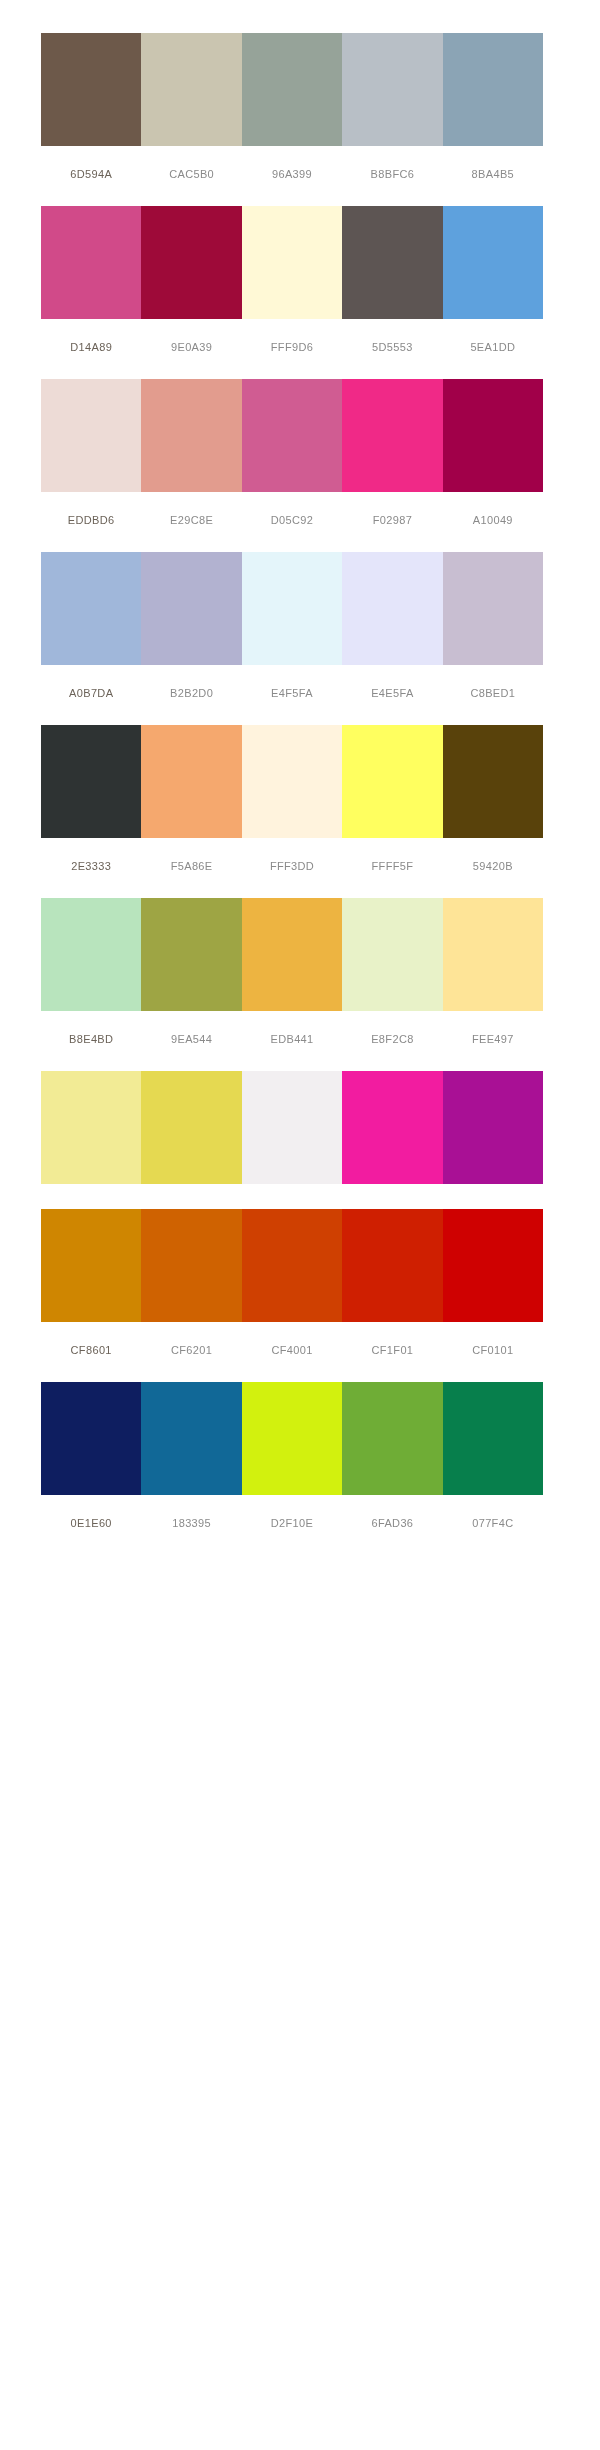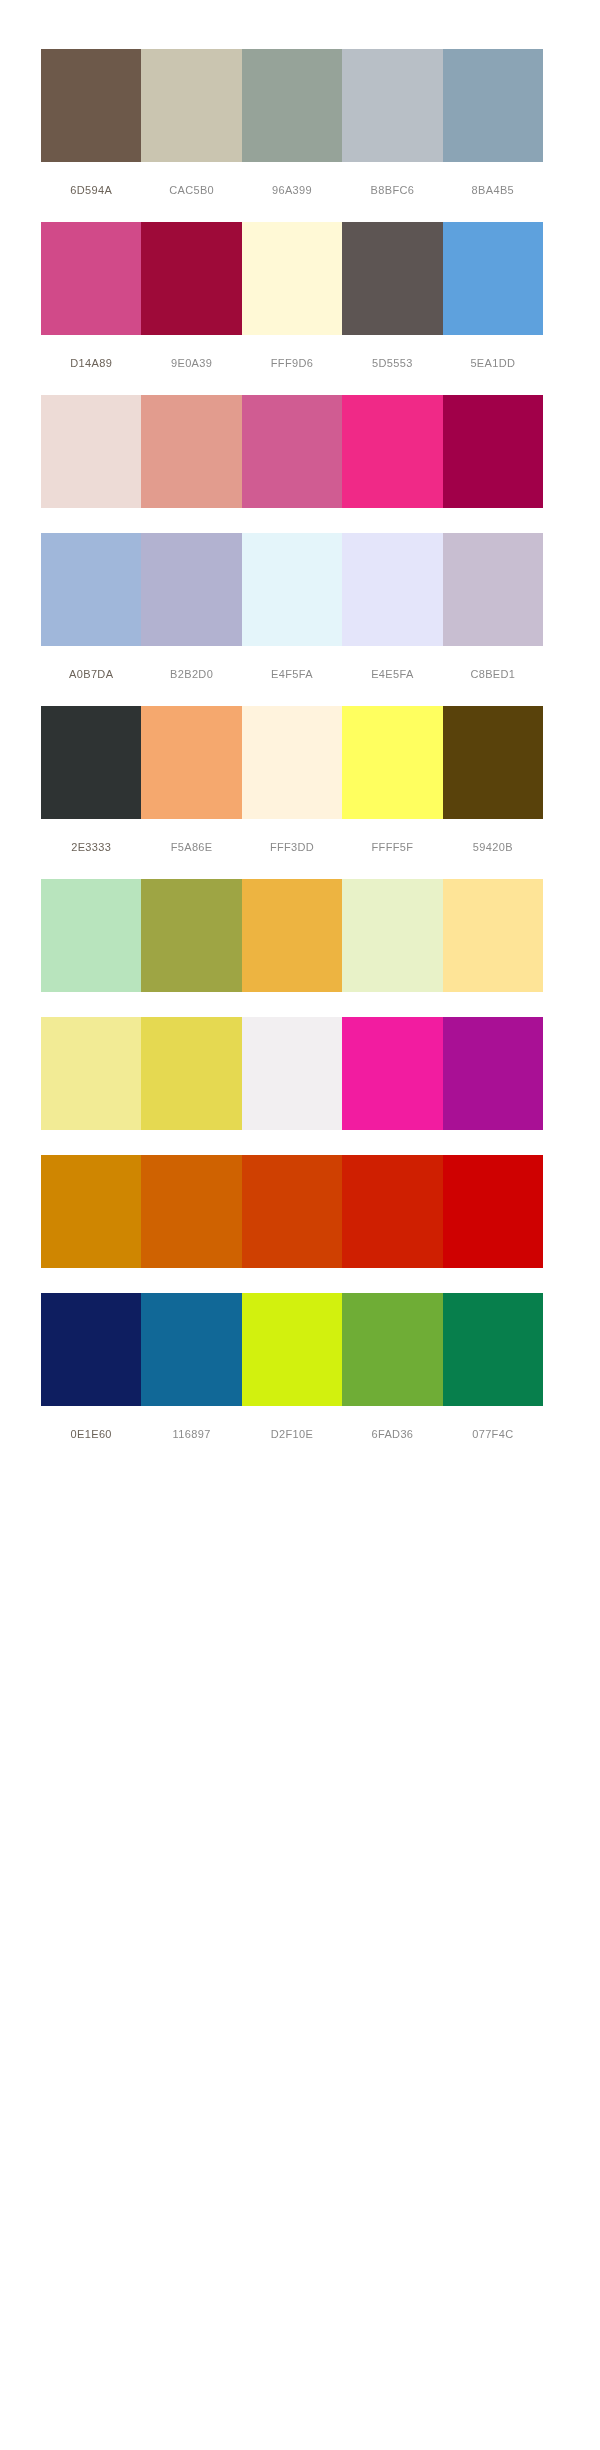--- a/index.html
+++ b/index.html
@@ -8,21 +8,21 @@
     padding: 0;
   }
   body {
     width: 600px;
     background: #ffffff;
     font-family: "Liberation Sans", sans-serif;
     -webkit-font-smoothing: antialiased;
   }
   #palette-list {
     width: 584px;
-    padding-top: 49px;
+    padding-top: 33px;
     box-sizing: border-box;
   }
   .palette {
     width: 502px;
     margin: 0 auto 25px auto;
     box-sizing: border-box;
   }
   .palette:last-child {
     margin-bottom: 16px;
   }
@@ -95,20 +95,27 @@
       </div>
     </div>
     <div class="palette">
       <div class="swatch-row">
         <div class="swatch" style="background-color: rgb(237, 219, 214);"></div>
         <div class="swatch" style="background-color: rgb(226, 156, 142);"></div>
         <div class="swatch" style="background-color: rgb(208, 92, 146);"></div>
         <div class="swatch" style="background-color: rgb(240, 41, 135);"></div>
         <div class="swatch" style="background-color: rgb(161, 0, 73);"></div>
       </div>
+      <div class="label-row">
+        <div class="swatch-label first">EDDBD6</div>
+        <div class="swatch-label">E29C8E</div>
+        <div class="swatch-label">D05C92</div>
+        <div class="swatch-label">F02987</div>
+        <div class="swatch-label">A10049</div>
+      </div>
     </div>
     <div class="palette">
       <div class="swatch-row">
         <div class="swatch" style="background-color: rgb(160, 183, 218);"></div>
         <div class="swatch" style="background-color: rgb(178, 178, 208);"></div>
         <div class="swatch" style="background-color: rgb(228, 245, 250);"></div>
         <div class="swatch" style="background-color: rgb(228, 229, 250);"></div>
         <div class="swatch" style="background-color: rgb(200, 190, 209);"></div>
       </div>
       <div class="label-row">
@@ -136,49 +143,63 @@
       </div>
     </div>
     <div class="palette">
       <div class="swatch-row">
         <div class="swatch" style="background-color: rgb(184, 228, 189);"></div>
         <div class="swatch" style="background-color: rgb(158, 165, 68);"></div>
         <div class="swatch" style="background-color: rgb(237, 180, 65);"></div>
         <div class="swatch" style="background-color: rgb(232, 242, 200);"></div>
         <div class="swatch" style="background-color: rgb(254, 228, 151);"></div>
       </div>
+      <div class="label-row">
+        <div class="swatch-label first">B8E4BD</div>
+        <div class="swatch-label">9EA544</div>
+        <div class="swatch-label">EDB441</div>
+        <div class="swatch-label">E8F2C8</div>
+        <div class="swatch-label">FEE497</div>
+      </div>
     </div>
     <div class="palette">
       <div class="swatch-row">
         <div class="swatch" style="background-color: rgb(242, 235, 149);"></div>
         <div class="swatch" style="background-color: rgb(229, 217, 81);"></div>
         <div class="swatch" style="background-color: rgb(242, 239, 241);"></div>
         <div class="swatch" style="background-color: rgb(242, 28, 160);"></div>
         <div class="swatch" style="background-color: rgb(169, 16, 149);"></div>
       </div>
     </div>
     <div class="palette">
       <div class="swatch-row">
         <div class="swatch" style="background-color: rgb(207, 134, 1);"></div>
         <div class="swatch" style="background-color: rgb(207, 98, 1);"></div>
         <div class="swatch" style="background-color: rgb(207, 64, 1);"></div>
         <div class="swatch" style="background-color: rgb(207, 31, 1);"></div>
         <div class="swatch" style="background-color: rgb(207, 1, 1);"></div>
       </div>
+      <div class="label-row">
+        <div class="swatch-label first">CF8601</div>
+        <div class="swatch-label">CF6201</div>
+        <div class="swatch-label">CF4001</div>
+        <div class="swatch-label">CF1F01</div>
+        <div class="swatch-label">CF0101</div>
+      </div>
     </div>
     <div class="palette">
       <div class="swatch-row">
         <div class="swatch" style="background-color: rgb(14, 30, 96);"></div>
         <div class="swatch" style="background-color: rgb(17, 104, 151);"></div>
         <div class="swatch" style="background-color: rgb(210, 241, 14);"></div>
         <div class="swatch" style="background-color: rgb(111, 173, 54);"></div>
         <div class="swatch" style="background-color: rgb(7, 127, 76);"></div>
       </div>
       <div class="label-row">
         <div class="swatch-label first">0E1E60</div>
-        <div class="swatch-label">116897</div>
+        <div class="swatch-label">183395</div>
         <div class="swatch-label">D2F10E</div>
         <div class="swatch-label">6FAD36</div>
         <div class="swatch-label">077F4C</div>
       </div>
     </div>
   </div>
 <div class="spacer-bottom"></div>
 
 </body></html>

